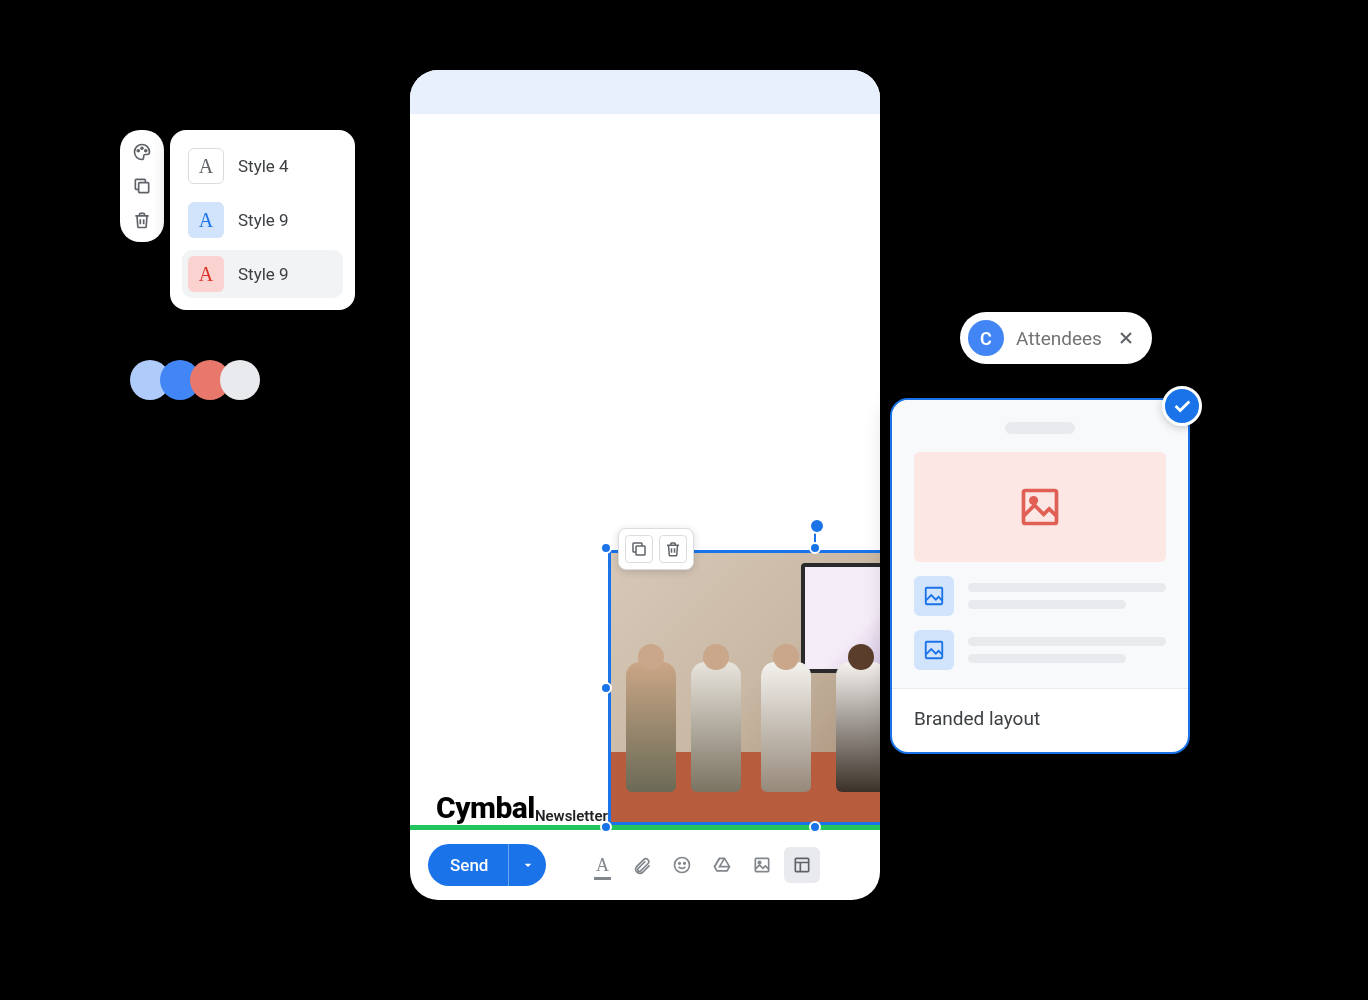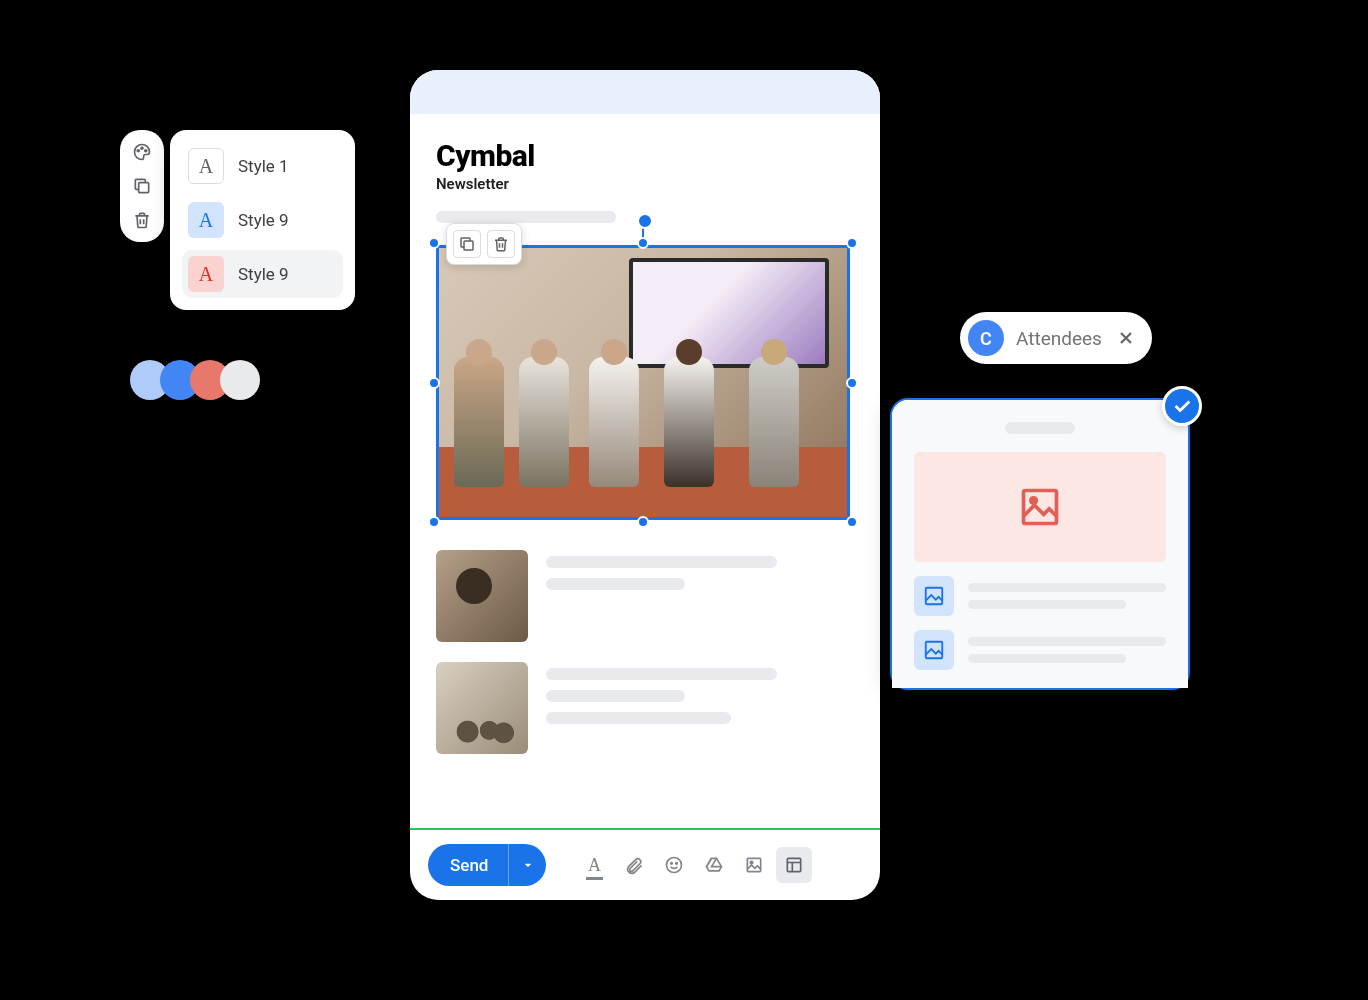--- a/index.html
+++ b/index.html
@@ -103,22 +103,22 @@
   }
   .compose-header {
     height: 44px;
     background: #e8f0fe;
   }
   .compose-body {
     flex: 1;
     padding: 24px 26px 0 26px;
     position: relative;
     display: flex;
-    flex-direction: column;
-    align-items: flex-start;
+    flex-direction: row;
+    align-items: flex-end;
   }
   .brand {
     font-size: 30px;
     font-weight: 800;
     letter-spacing: -0.5px;
     color: #000;
   }
   .subtitle {
     font-size: 15px; font-weight: 600; color:#202124; margin-top: 2px;
   }
@@ -197,25 +197,25 @@
   .thumb.a { background: linear-gradient(135deg,#b5a089,#6d5a45); position:relative; }
   .thumb.a::after{content:"";position:absolute;left:20px;top:18px;width:36px;height:36px;border-radius:50%;background:#3a2d22;}
   .thumb.b { background: linear-gradient(135deg,#d9cfc1,#9a8d79); position:relative; }
   .thumb.b::after{content:"";position:absolute;inset:20px 10px 10px 10px;background:radial-gradient(circle at 30% 80%, #5e5244 15%, transparent 16%), radial-gradient(circle at 60% 78%, #5e5244 14%, transparent 15%), radial-gradient(circle at 80% 82%, #5e5244 13%, transparent 14%);}
   .list-lines { flex:1; display:flex; flex-direction:column; gap:10px; padding-top:6px; }
   .list-lines .ph-line:nth-child(1){width:75%;}
   .list-lines .ph-line:nth-child(2){width:45%;}
   .list-lines .ph-line:nth-child(3){width:60%;}
 
   .compose-footer {
-    border-top: 2px solid #22c55e;
+    border-top: 5px solid #22c55e;
     padding: 14px 18px;
     display: flex;
     align-items: center;
-    gap: 16px;
+    gap: 24px;
   }
   .send-btn {
     display: flex; align-items: stretch;
     background: #1a73e8;
     border-radius: 22px;
     overflow: hidden;
     height: 42px;
   }
   .send-main {
     color: #fff; font-size: 17px; font-weight: 500;
@@ -328,21 +328,21 @@
     </div>
     <div class="strip-icon">
       <svg viewBox="0 0 24 24" fill="none" stroke="currentColor" stroke-width="2">
           <path d="M4 7h16M9 7V5a1 1 0 0 1 1-1h4a1 1 0 0 1 1 1v2m-9 0 1 13a1 1 0 0 0 1 1h8a1 1 0 0 0 1-1l1-13M10 11v6M14 11v6"></path>
         </svg>
     </div>
   </div>
   <div class="style-card">
     <div class="style-row">
       <div class="style-swatch sw1">A</div>
-      <div class="style-label">Style 1</div>
+      <div class="style-label">Style 4</div>
     </div>
     <div class="style-row">
       <div class="style-swatch sw2">A</div>
       <div class="style-label">Style 9</div>
     </div>
     <div class="style-row hover">
       <div class="style-swatch sw3">A</div>
       <div class="style-label">Style 9</div>
     </div>
   </div>
@@ -519,13 +519,14 @@
             <rect x="3" y="3" width="18" height="18" rx="1"></rect>
             <path d="m3 17 6-6 5 5 3-3 4 4"></path>
           </svg>
       </div>
       <div class="lp-lines">
         <div class="ph-line"></div>
         <div class="ph-line"></div>
       </div>
     </div>
   </div>
+  <div class="layout-footer">Branded layout</div>
 </div>
 
 </body></html>

